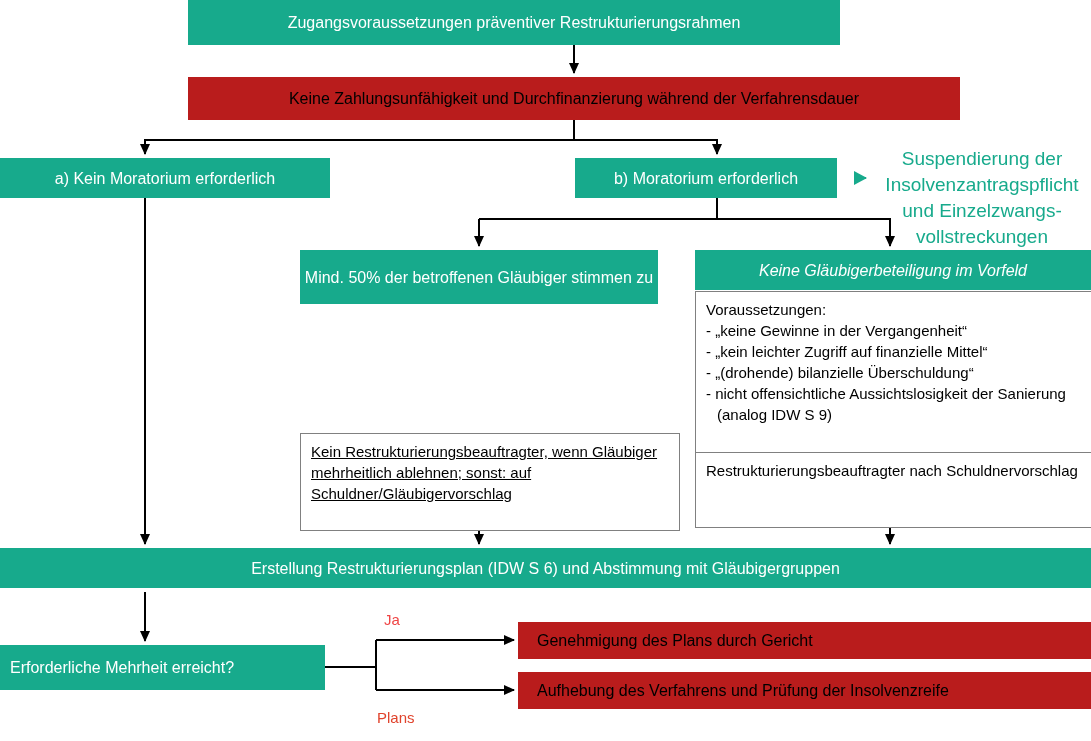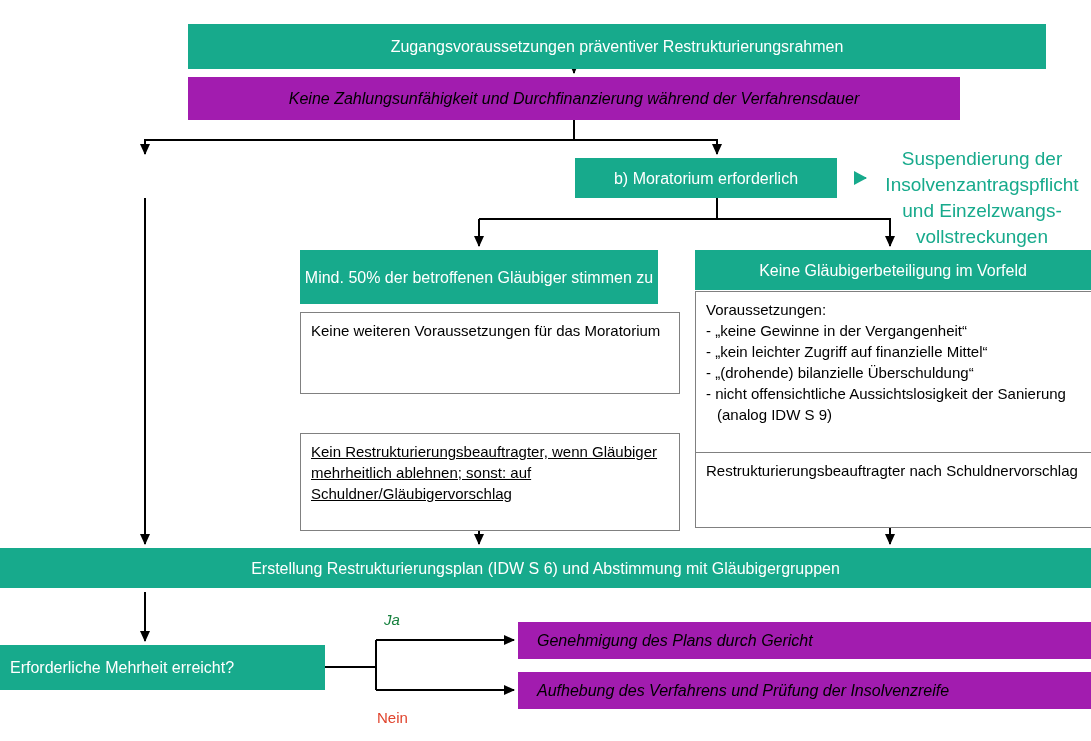--- a/index.html
+++ b/index.html
@@ -14,21 +14,21 @@
   .box {
     position: absolute;
     display: flex;
     align-items: center;
     justify-content: center;
     text-align: center;
     font-size: 16px;
     line-height: 21px;
   }
   .teal { background: #17aa8c; color: #ffffff; }
-  .lime { background: #a21caf; color: #000000; font-style: italic; }
+  .lime { background: #b91c1c; color: #000000; }
   .left-pad { justify-content: flex-start; text-align: left; padding-left: 19px; }
   .left-pad-sm { justify-content: flex-start; text-align: right; padding-left: 10px; }
   .white-box {
     position: absolute;
     background: #ffffff;
     border: 1px solid #808080;
     color: #000000;
     font-size: 15px;
     line-height: 21px;
     padding: 7px 10px;
@@ -36,21 +36,21 @@
   }
   .hang { padding-left: 11px; text-indent: -11px; }
   .note {
     position: absolute;
     color: #17aa8c;
     font-size: 19px;
     line-height: 26px;
     text-align: center;
   }
   .lbl { position: absolute; font-size: 15px; line-height: 18px; }
-  .lbl-yes { color: #15803d; font-style: italic; }
+  .lbl-yes { color: #ef4444; }
   .lbl-no { color: #e0432c; }
   svg.arrows { position: absolute; left: 0; top: 0; pointer-events: none; }
 </style>
 </head>
 <body>
 
 <div class="canvas">
 
   <svg class="arrows" width="1091" height="741" viewBox="0 0 1091 741">
     <defs>
@@ -76,52 +76,52 @@
       <line x1="890" y1="512" x2="890" y2="544" marker-end="url(#mb)"></line>
       <line x1="145" y1="592" x2="145" y2="641" marker-end="url(#mb)"></line>
       <line x1="315" y1="667" x2="377" y2="667"></line>
       <line x1="376" y1="640" x2="376" y2="690"></line>
       <line x1="376" y1="640" x2="514" y2="640" marker-end="url(#mb)"></line>
       <line x1="376" y1="690" x2="514" y2="690" marker-end="url(#mb)"></line>
     </g>
     <line x1="862" y1="178" x2="866" y2="178" stroke="#17aa8c" stroke-width="2" marker-end="url(#mt)"></line>
   </svg>
 
-  <div class="box teal" style="left:188px; top:0; width:858px; height:45px;margin-top:24px;">Zugangsvoraussetzungen präventiver Restrukturierungsrahmen</div>
+  <div class="box teal" style="left:188px; top:0; width:652px; height:45px;">Zugangsvoraussetzungen präventiver Restrukturierungsrahmen</div>
 
   <div class="box lime" style="left:188px; top:77px; width:772px; height:43px;">Keine Zahlungsunfähigkeit und Durchfinanzierung während der Verfahrensdauer</div>
 
+  <div class="box teal" style="left:0; top:158px; width:330px; height:40px;">a) Kein Moratorium erforderlich</div>
 
   <div class="box teal" style="left:575px; top:158px; width:262px; height:40px;">b) Moratorium erforderlich</div>
 
   <div class="note" style="left:874px; top:146px; width:216px;">Suspendierung der Insolvenzantragspflicht und Einzelzwangs-vollstreckungen</div>
 
   <div class="box teal" style="left:300px; top:250px; width:358px; height:54px;">Mind. 50% der betroffenen Gläubiger stimmen zu</div>
 
-  <div class="white-box" style="left:300px; top:312px; width:358px; height:66px;">Keine weiteren Voraussetzungen für das Moratorium</div>
 
-  <div class="box teal" style="left:695px; top:250px; width:396px; height:40px;">Keine Gläubigerbeteiligung im Vorfeld</div>
+  <div class="box teal" style="left:695px; top:250px; width:396px; height:40px;font-style:italic;">Keine Gläubigerbeteiligung im Vorfeld</div>
 
   <div class="white-box" style="left:695px; top:291px; width:396px; height:160px;">
     <div>Voraussetzungen:</div>
     <div class="hang">- „keine Gewinne in der Vergangenheit“</div>
     <div class="hang">- „kein leichter Zugriff auf finanzielle Mittel“</div>
     <div class="hang">- „(drohende) bilanzielle Überschuldung“</div>
     <div class="hang">- nicht offensichtliche Aussichtslosigkeit der Sanierung (analog IDW S 9)</div>
   </div>
 
   <div class="white-box" style="left:300px; top:433px; width:358px; height:82px;text-decoration:underline;">Kein Restrukturierungsbeauftragter, wenn Gläubiger mehrheitlich ablehnen; sonst: auf Schuldner/Gläubigervorschlag</div>
 
   <div class="white-box" style="left:695px; top:452px; width:396px; height:60px;">Restrukturierungsbeauftragter nach Schuldnervorschlag</div>
 
   <div class="box teal" style="left:0; top:548px; width:1091px; height:40px;">Erstellung Restrukturierungsplan (IDW S 6) und Abstimmung mit Gläubigergruppen</div>
 
   <div class="box teal left-pad-sm" style="left:0; top:645px; width:315px; height:45px;">Erforderliche Mehrheit erreicht?</div>
 
   <div class="lbl lbl-yes" style="left:384px; top:611px;">Ja</div>
 
-  <div class="lbl lbl-no" style="left:377px; top:709px;">Nein</div>
+  <div class="lbl lbl-no" style="left:377px; top:709px;">Plans</div>
 
   <div class="box lime left-pad" style="left:518px; top:622px; width:573px; height:37px;">Genehmigung des Plans durch Gericht</div>
 
   <div class="box lime left-pad" style="left:518px; top:672px; width:573px; height:37px;">Aufhebung des Verfahrens und Prüfung der Insolvenzreife</div>
 
 </div>
 
 </body></html>

